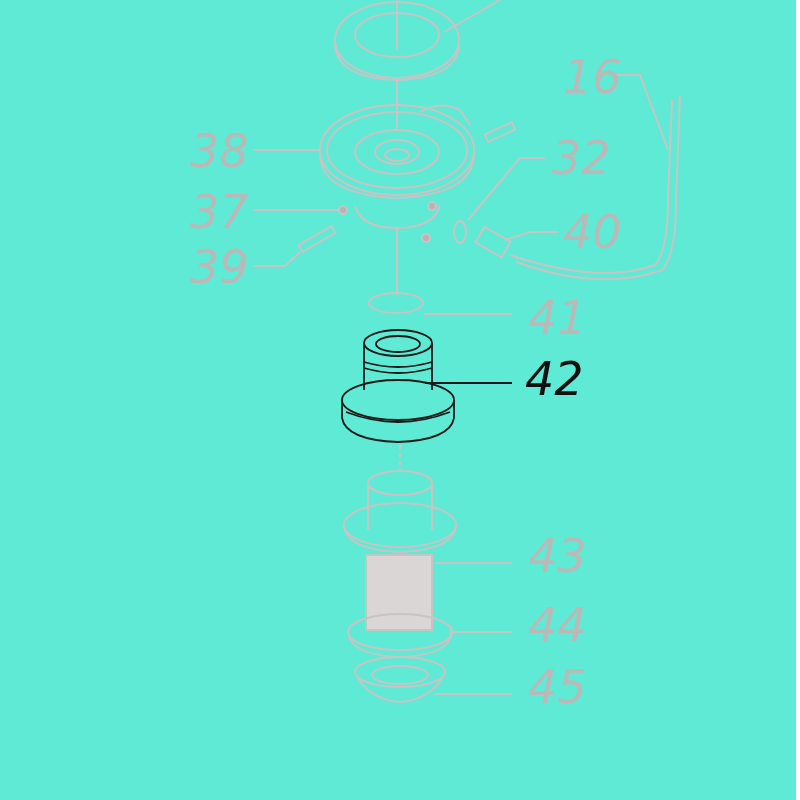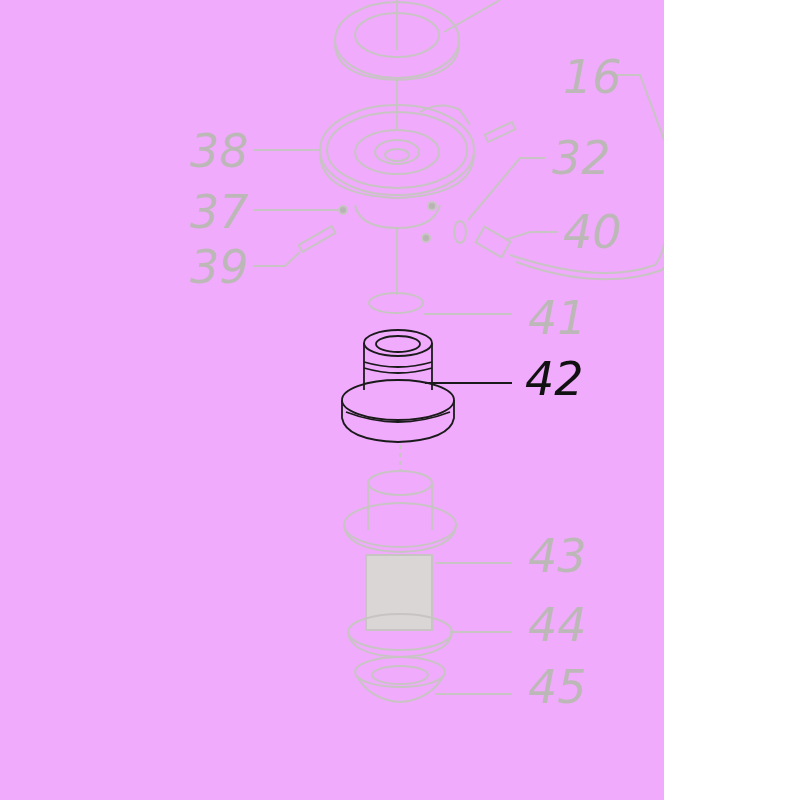--- a/index.html
+++ b/index.html
@@ -1,16 +1,16 @@
 <!DOCTYPE html>
 <html><head>
   <meta charset="utf-8">
   <style>
     html, body { margin: 0; padding: 0; background: #ffffff; }
-    #canvas { position: relative; width: 664px; height: 800px; overflow: hidden; background: #f0abfc; }
+    #canvas { position: relative; width: 796px; height: 800px; overflow: hidden; background: #5eead4; }
     svg { position: absolute; left: 0; top: 0; }
     .lbl { font-family: "DejaVu Sans", sans-serif; font-style: italic; font-size: 46px; font-weight: 300; }
   </style>
 </head>
 <body>
 
 <div id="canvas">
 <svg width="800" height="800" viewBox="0 0 800 800">
   <g fill="none" stroke="#c8c4c4" stroke-width="2">
 

